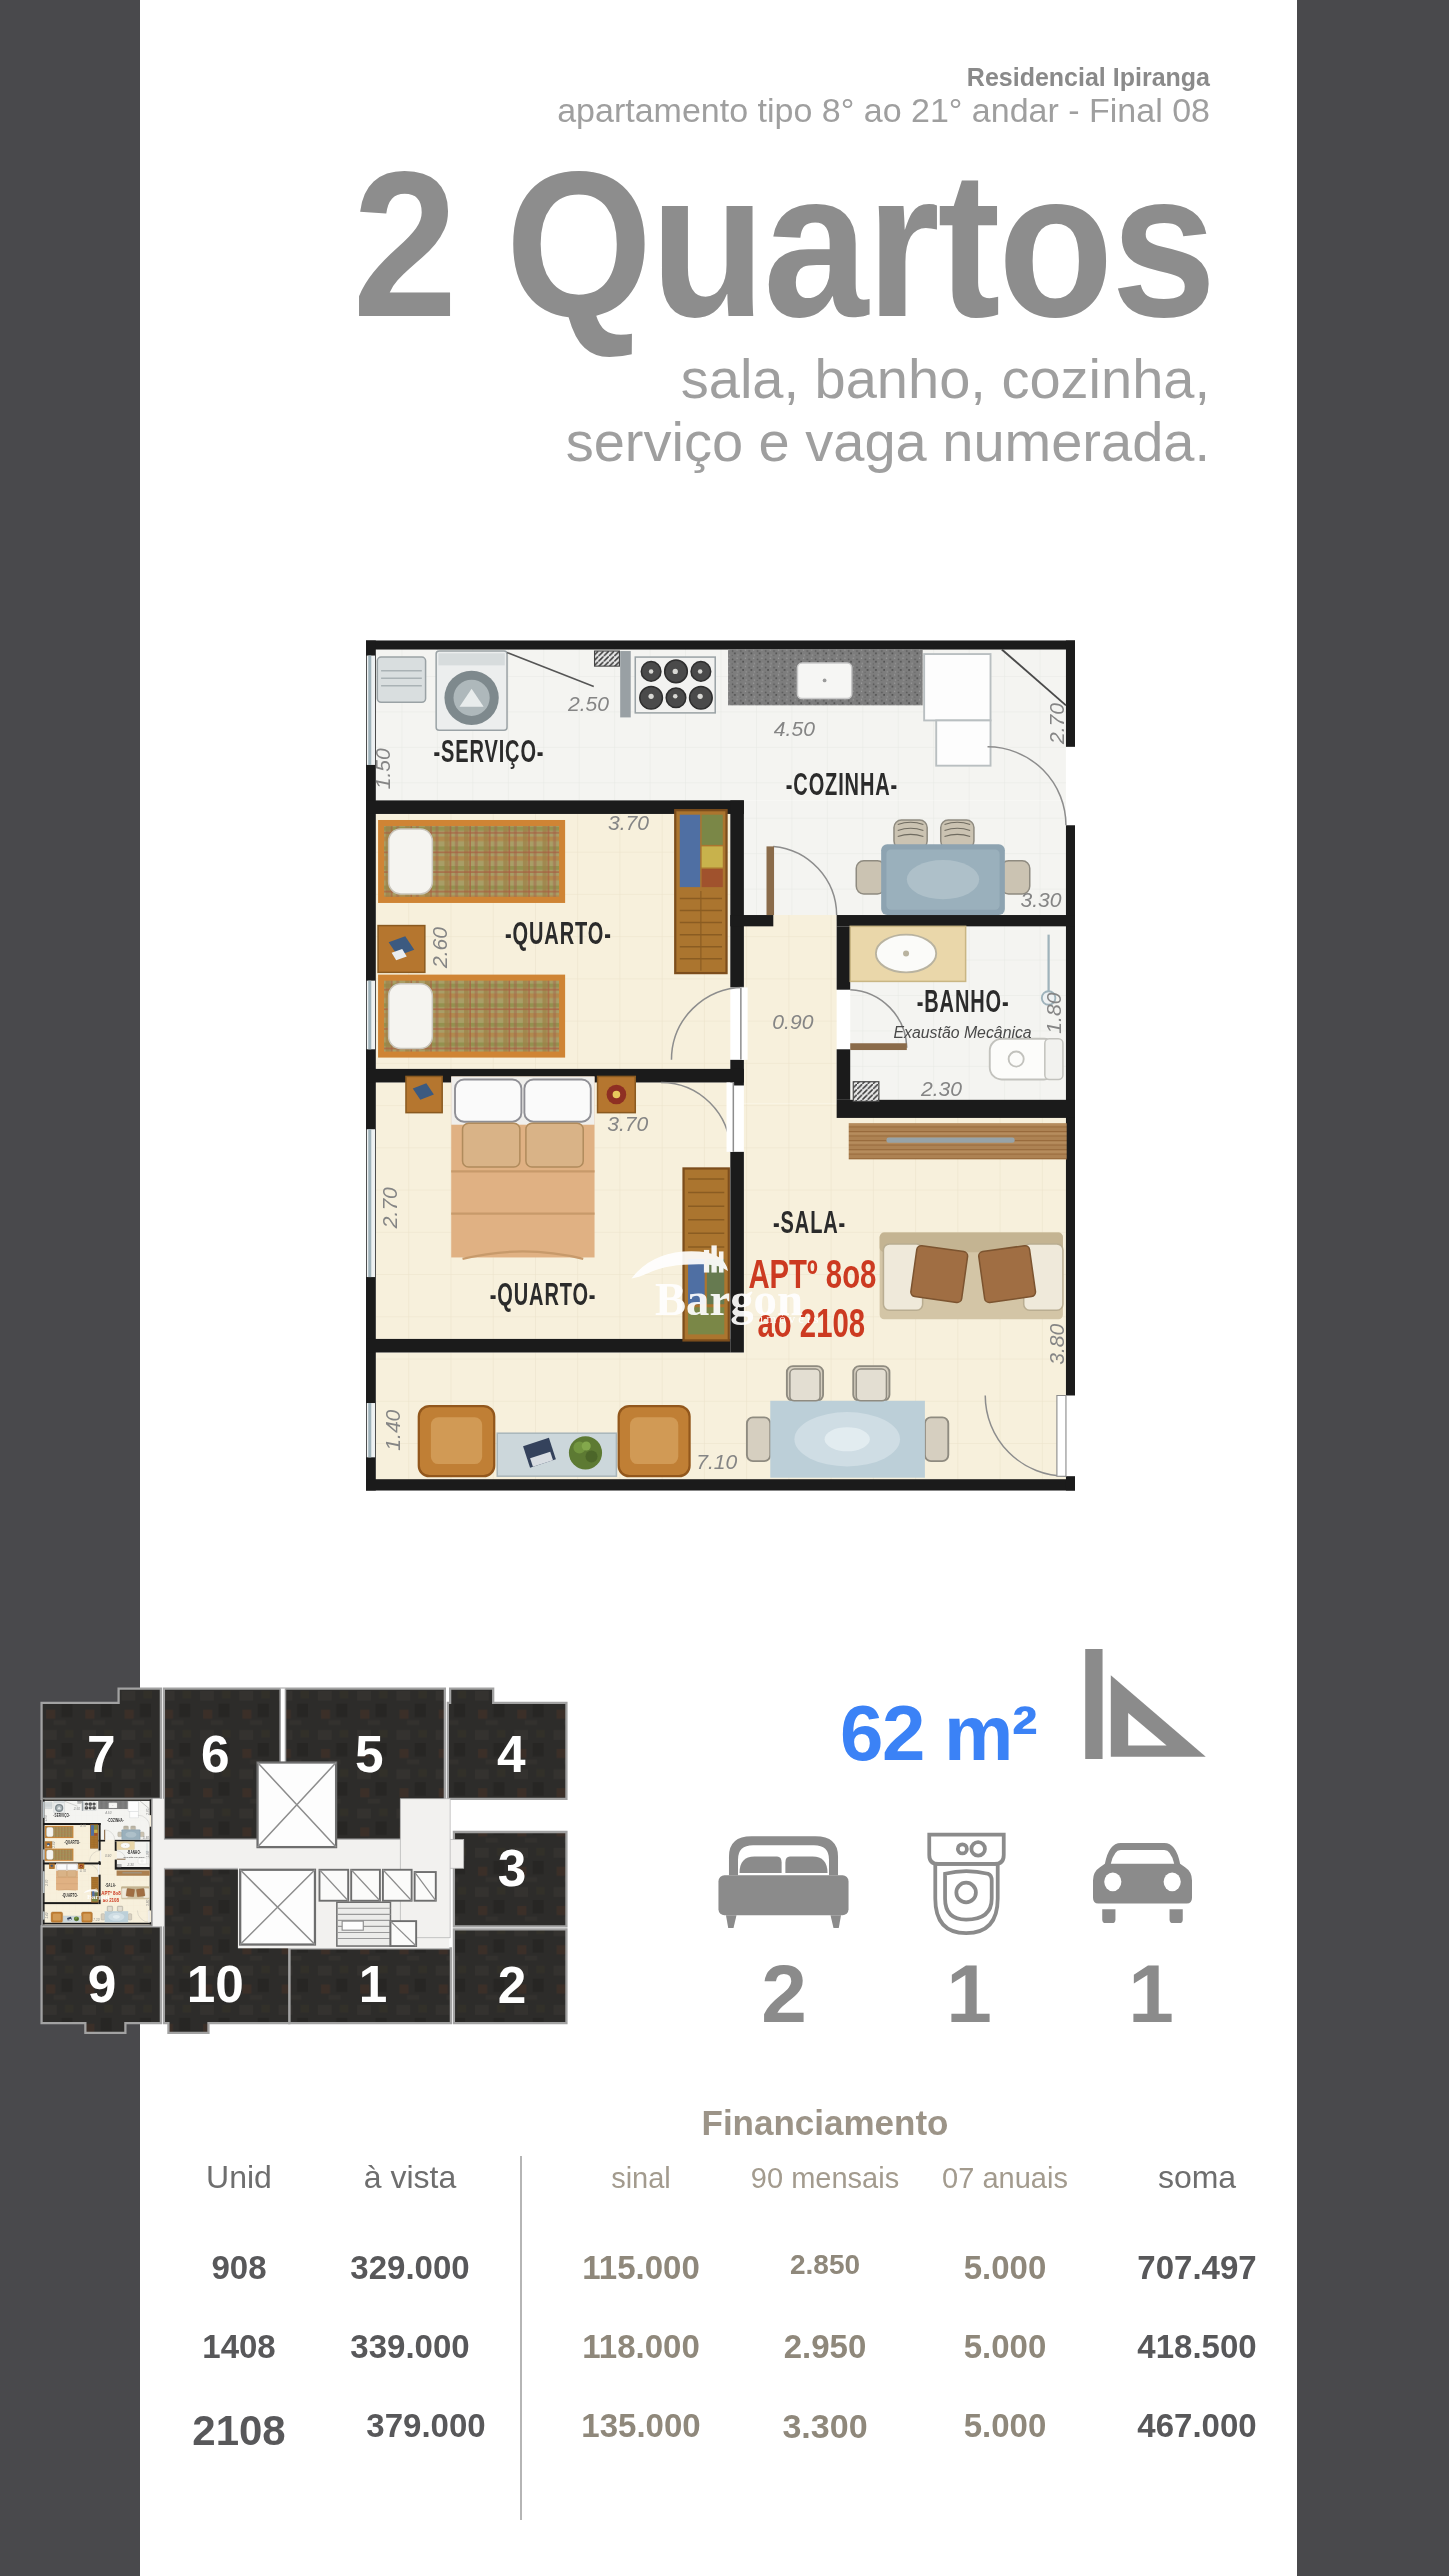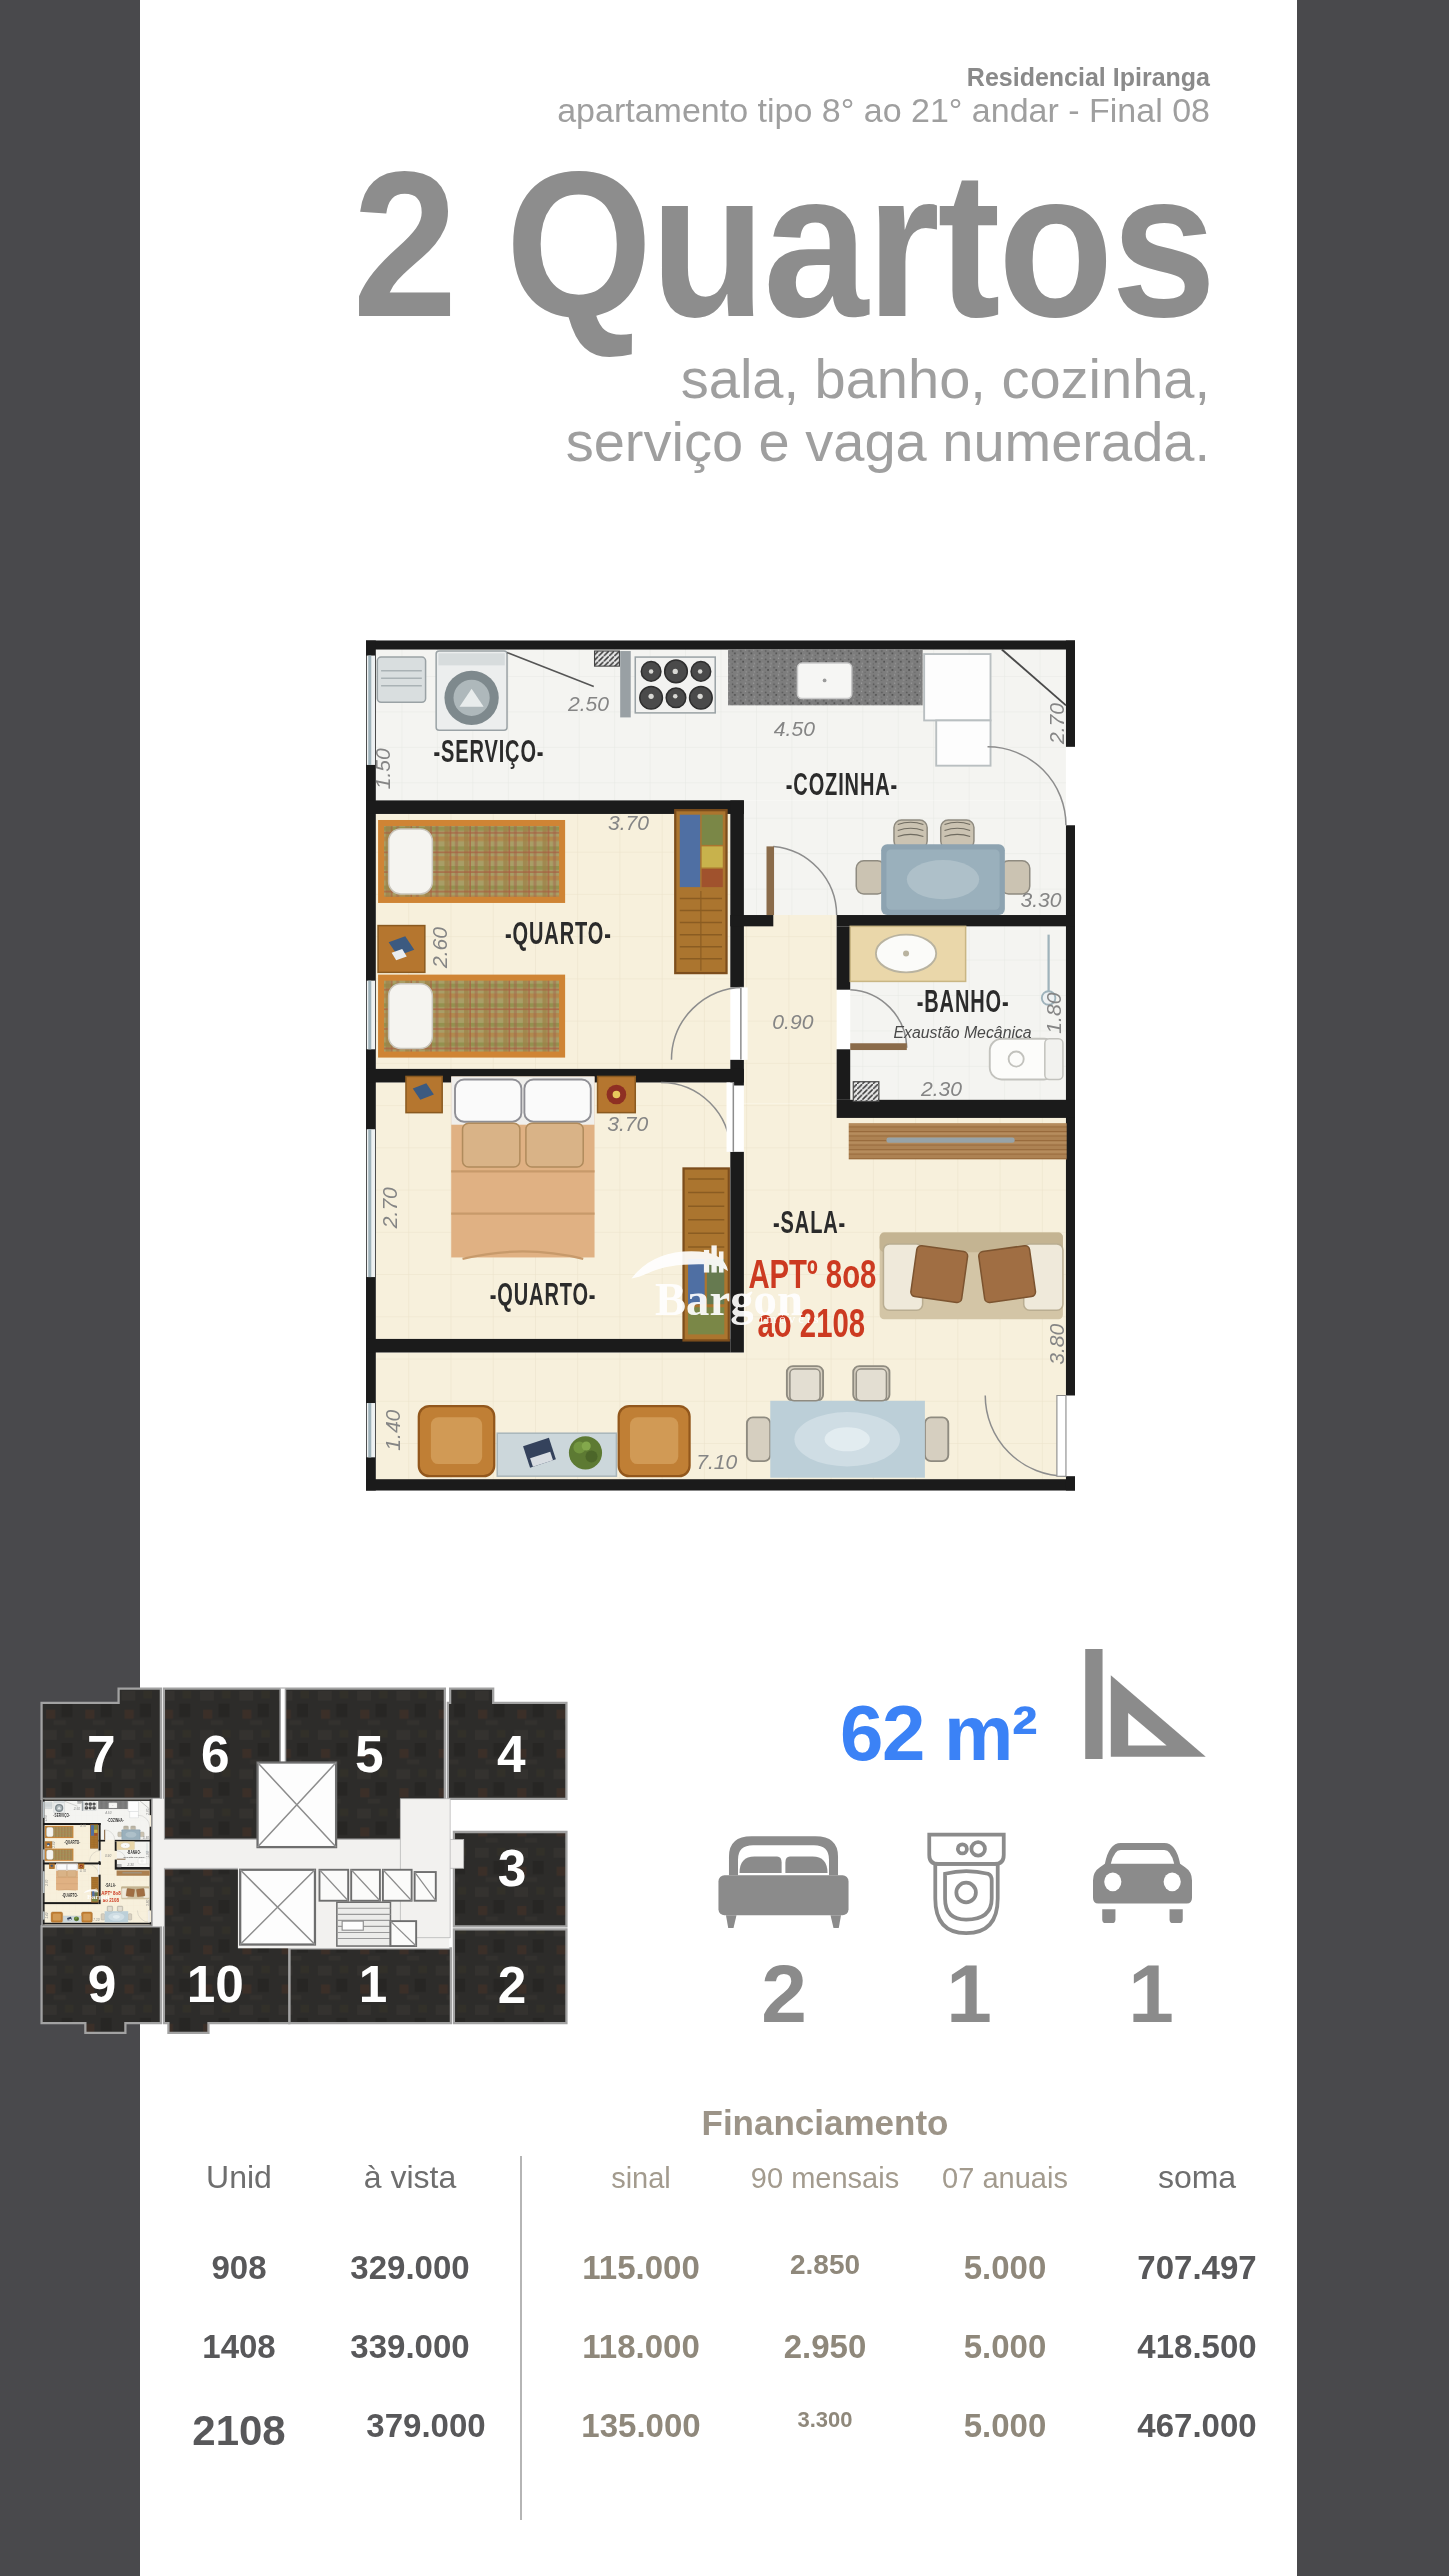--- a/index.html
+++ b/index.html
@@ -438,16 +438,16 @@
   <div class="abs ctr" style="left:239px;top:2328px;color:#58585a;font-size:33px;font-weight:bold;">1408</div>
   <div class="abs ctr" style="left:410px;top:2328px;color:#58585a;font-size:33px;font-weight:bold;">339.000</div>
   <div class="abs ctr" style="left:641px;top:2328px;color:#8f887b;font-size:33px;font-weight:bold;">118.000</div>
   <div class="abs ctr" style="left:825px;top:2328px;color:#8f887b;font-size:33px;font-weight:bold;">2.950</div>
   <div class="abs ctr" style="left:1005px;top:2328px;color:#8f887b;font-size:33px;font-weight:bold;">5.000</div>
   <div class="abs ctr" style="left:1197px;top:2328px;color:#58585a;font-size:33px;font-weight:bold;">418.500</div>
 
   <div class="abs ctr" style="left:239px;top:2407px;color:#58585a;font-size:42px;font-weight:bold;">2108</div>
   <div class="abs ctr" style="left:410px;top:2407px;color:#58585a;font-size:33px;font-weight:bold;margin-left:16px;">379.000</div>
   <div class="abs ctr" style="left:641px;top:2407px;color:#8f887b;font-size:33px;font-weight:bold;">135.000</div>
-  <div class="abs ctr" style="left:825px;top:2407px;color:#8f887b;font-size:22px;font-weight:bold;">3.300</div>
+  <div class="abs ctr" style="left:825px;top:2407px;color:#8f887b;font-size:34px;font-weight:bold;">3.300</div>
   <div class="abs ctr" style="left:1005px;top:2407px;color:#8f887b;font-size:33px;font-weight:bold;">5.000</div>
   <div class="abs ctr" style="left:1197px;top:2407px;color:#58585a;font-size:33px;font-weight:bold;">467.000</div>
 
 
 </body></html>

